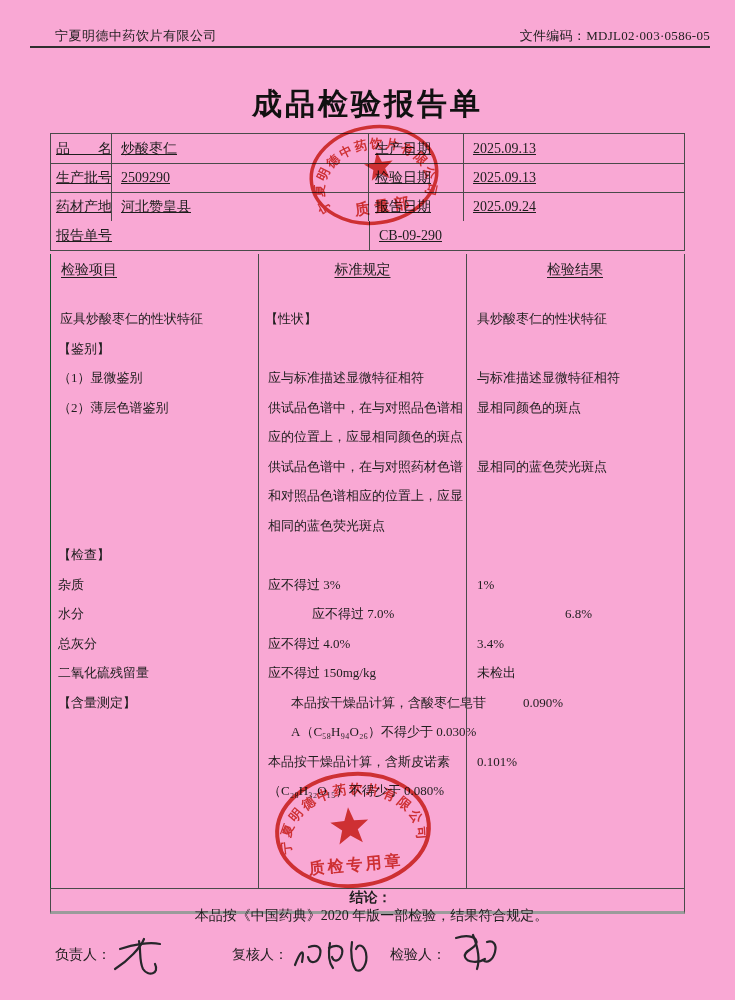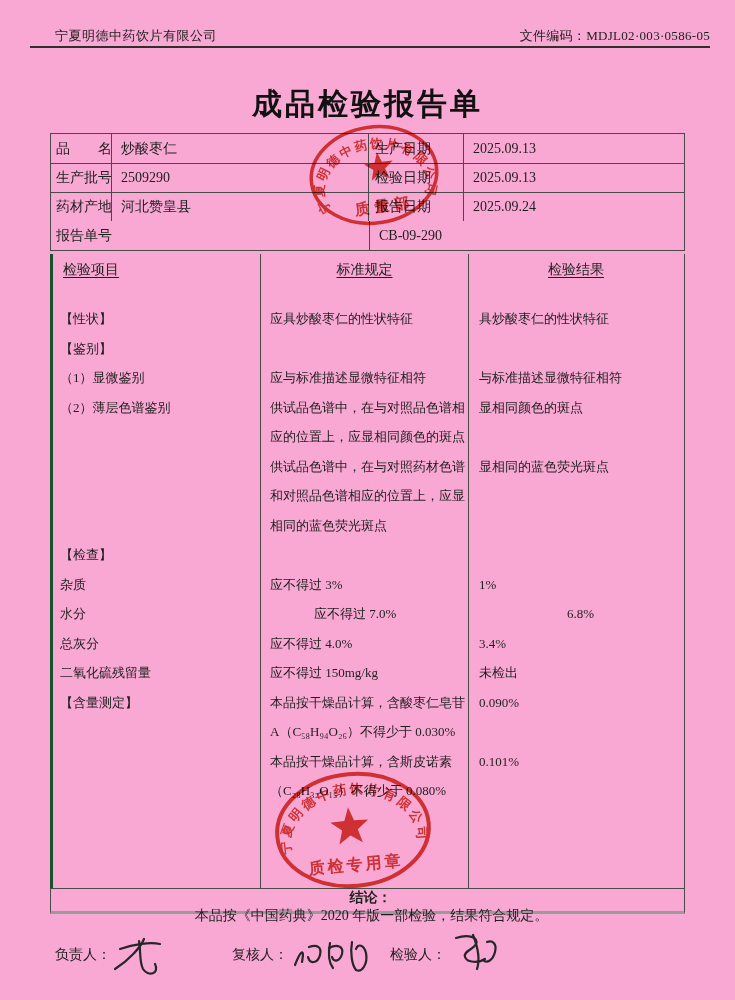--- a/index.html
+++ b/index.html
@@ -17,31 +17,31 @@
 
   
   .title { position:absolute; top:84px; left:0; width:100%; text-align:center;
            font-size:30px; font-weight:bold; letter-spacing:3px; color:#111; }
 
   
   .info-table { position:absolute; left:50px; top:133px; width:635px;
                 border:1px solid #4a4a4a; font-size:14px; }
   .irow { display:flex; height:29px; align-items:center; }
   .irow + .irow { border-top:1px solid #4a4a4a; }
-  .ic { white-space:nowrap; overflow:hidden; height:100%; display:flex; align-items:center; }
+  .ic { white-space:nowrap; overflow:hidden; height:100%; display:flex; align-items:center;text-decoration:underline; }
   .ic1 { width:61px;  padding-left:5px; border-right:1px solid #4a4a4a; }
   .ic2 { width:257px; padding-left:9px; border-right:1px solid #4a4a4a; }
   .ic3 { width:95px;  padding-left:6px; border-right:1px solid #4a4a4a; }
   .ic4 { flex:1; padding-left:9px; }
   .icA { width:319px; padding-left:5px; border-right:1px solid #4a4a4a; }
   .icB { flex:1; padding-left:9px; }
 
   
   .main-table { position:absolute; left:50px; top:254px; width:635px; height:634px;
-                border-left:3px solid #14532d; border-right:1px solid #4a4a4a;
+                border-left:1px solid #14532d; border-right:1px solid #4a4a4a;
                 font-size:13px; }
   .main-table::before, .main-table::after { content:""; position:absolute; top:0; bottom:0;
                 width:1px; background:#4a4a4a; }
   .main-table::before { left:207px; }
   .main-table::after  { left:415px; }
   .mhead { display:flex; height:50px; font-size:14px; padding-top:7px; }
   .mh1 { width:208px; padding-left:10px; }
   .mh2 { width:207px; text-align:center; }
   .mh3 { flex:1; text-align:center; }
   .u { text-decoration:underline; text-underline-offset:3px; }
@@ -119,24 +119,24 @@
   </div>
 
   <div class="main-table">
     <div class="mhead">
       <div class="mh1"><span class="u">检验项目</span></div>
       <div class="mh2"><span class="u">标准规定</span></div>
       <div class="mh3"><span class="u">检验结果</span></div>
     </div>
     <div>
   <div class="mrow" style="height: 29.5px;">
+    <div class="mc mc2">
+            <div class="ln">应具炒酸枣仁的性状特征</div>
+          </div>
     <div class="mc mc1 ln">【性状】</div>
-    <div class="mc mc2">
-            <div class="ln">应具炒酸枣仁的性状特征</div>
-          </div>
     <div class="mc mc3">
             <div class="ln">具炒酸枣仁的性状特征</div>
           </div>
   </div>
 
   <div class="mrow" style="height: 29.5px;">
     <div class="mc mc1 ln">【鉴别】</div>
     <div class="mc mc2"></div>
     <div class="mc mc3"></div>
   </div>
@@ -213,21 +213,21 @@
   <div class="mrow" style="height: 29.5px;">
     <div class="mc mc1 ln">二氧化硫残留量</div>
     <div class="mc mc2">
             <div class="ln">应不得过 150mg/kg</div>
           </div>
     <div class="mc mc3">
             <div class="ln">未检出</div>
           </div>
   </div>
 
-  <div class="mrow" style="height: 59px;">
+  <div class="mrow" style="height: 59px; gap: 23px;">
     <div class="mc mc1 ln">【含量测定】</div>
     <div class="mc mc2">
             <div class="ln">本品按干燥品计算，含酸枣仁皂苷</div>
             <div class="ln">A（C₅₈H₉₄O₂₆）不得少于 0.030%</div>
           </div>
     <div class="mc mc3">
             <div class="ln">0.090%</div>
           </div>
   </div>
 

